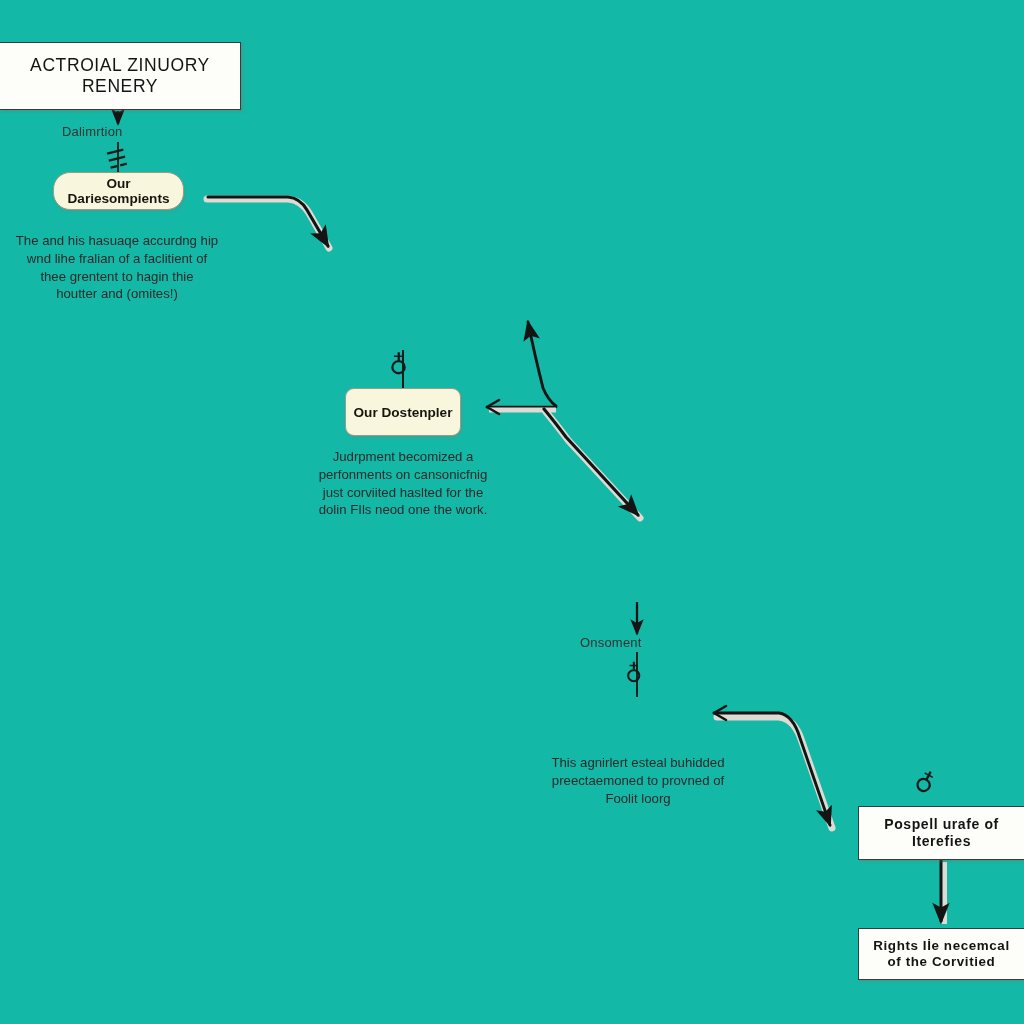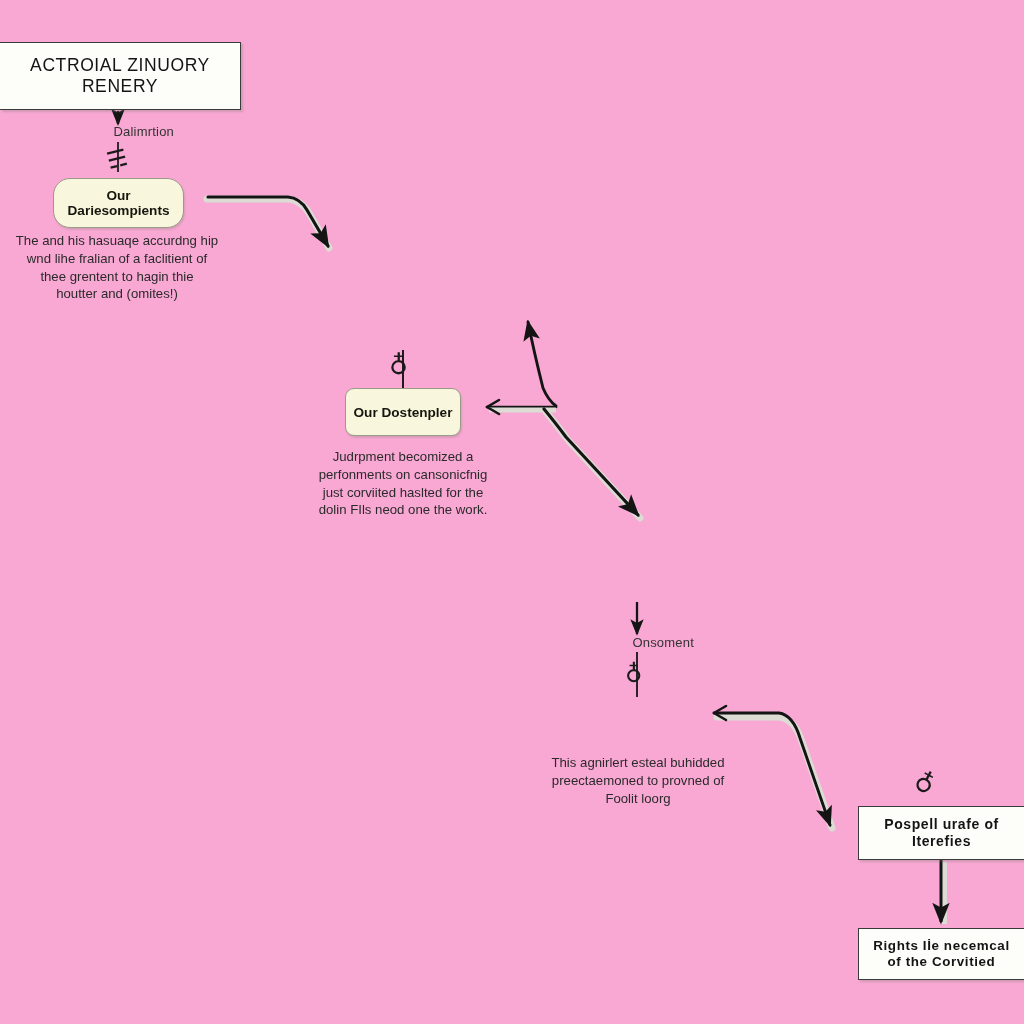--- a/index.html
+++ b/index.html
@@ -4,21 +4,21 @@
 <style>
   html, body {
     margin: 0;
     padding: 0;
     background: #ffffff;
   }
   #canvas {
     position: relative;
     width: 1024px;
     height: 1024px;
-    background: #f9a8d4;
+    background: #14b8a6;
     font-family: "Liberation Sans", sans-serif;
     overflow: hidden;
     color: #1b1b1b;
   }
 
   
   .hdr-box {
     position: absolute;
     box-sizing: border-box;
     background: #fdfdfa;
@@ -60,21 +60,21 @@
     text-align: center;
     color: #2a2a2a;
     line-height: 1.35;
     white-space: pre-line;
   }
 
   
   .edge-label {
     position: absolute;
     box-sizing: border-box;
-    text-align: right;
+    text-align: left;
     color: #333333;
     letter-spacing: 0.2px;
   }
 
   
   #wires {
     position: absolute;
     left: 0; top: 0;
     width: 1024px; height: 1024px;
     pointer-events: none;
@@ -162,21 +162,21 @@
   <div class="hdr-box" style="left:858px; top:806px; width:166px; height:54px; font-size:14px; font-weight:700; border-right:none;">
     <span class="txt">Pospell urafe of
 Iterefies</span>
   </div>
 
   <div class="hdr-box" style="left:858px; top:928px; width:166px; height:52px; font-size:13.4px; font-weight:700; border-right:none; border-width:1.2px;">
     <span class="txt">Rights Iİe necemcal
 of the Corvitied</span>
   </div>
 
-  <div class="cream-box" style="left:53px; top:178px; width:131px; height:50px; font-size:13.6px; font-weight:600;border-radius:17px;">
+  <div class="cream-box" style="left:53px; top:172px; width:131px; height:38px; font-size:13.6px; font-weight:600;border-radius:17px;">
     <span>Our Dariesompients</span>
   </div>
 
   <div class="cream-box" style="left:345px; top:388px; width:116px; height:48px; font-size:13.6px; font-weight:600;">
     <span>Our Dostenpler</span>
   </div>
 
 
   <div class="edge-label" style="left:62px; top:124px; width:112px; font-size:13px;">Dalimrtion</div>
 

